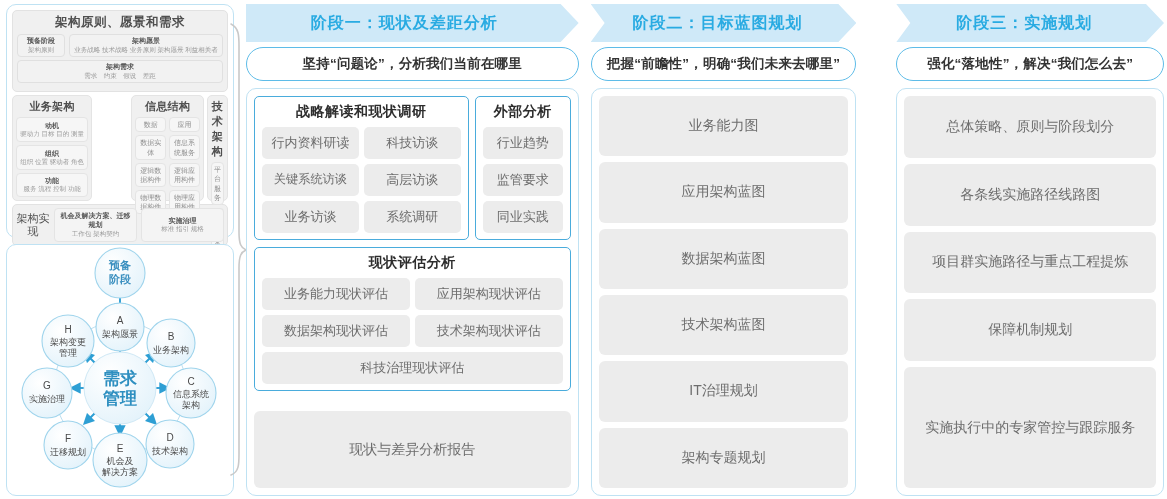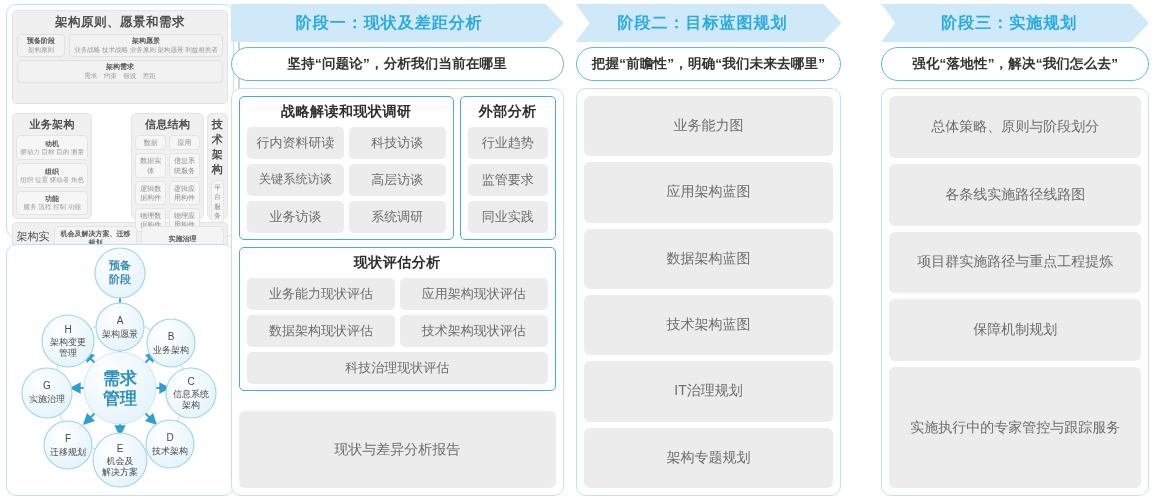--- a/index.html
+++ b/index.html
@@ -19,21 +19,21 @@
     border:1px solid #bfe2f3; border-radius:10px; background:#fff;
   }
   .panel-framework{ top:0; height:234px; padding:5px; }
   .panel-adm{ top:240px; height:252px; }
 
   
   .fw-block{
     background:#f0f0f0; border:1px solid #e2e2e2; border-radius:5px;
   }
 
-  .fw-top{ padding:3px 4px 20px; margin-bottom:9px; }
+  .fw-top{ padding:3px 4px 8px; margin-bottom:3px; }
   .fw-top-title{ font-size:12.5px; font-weight:bold; color:#4f4f4f; text-align:center; letter-spacing:.5px; margin-bottom:3px;}
   .fw-row{ display:flex; gap:4px; }
   .fw-cell{
     background:#f2f2f2; border:1px solid #e0e0e0; border-radius:4px;
     padding:2px 3px; text-align:center;
   }
   .fw-cell .t{ font-size:7px; font-weight:bold; color:#5a5a5a; line-height:1.25; }
   .fw-cell .s{ font-size:6.5px; color:#9a9a9a; line-height:1.3; white-space:nowrap;}
 
   .fw-mid{ display:flex; gap:3px; margin-bottom:3px;}
@@ -62,21 +62,21 @@
 
   
   .adm{ position:relative; width:100%; height:100%; }
   .adm svg{ position:absolute; left:0; top:0; }
 
   
   .brace{ position:absolute; left:228px; top:22px; }
 
   
   .phases{
-    position:absolute; left:231px; top:4px; width:918px; height:492px;
+    position:absolute; left:246px; top:4px; width:918px; height:492px;
     display:flex; gap:12px;
   }
   .phase{ position:relative; display:flex; flex-direction:column; }
   .phase-1{ width:348px; }
   .phase-2{ width:278px; }
   .phase-3{ width:280px;margin-left:28px; }
 
   .phase-head{
     height:38px; background:#cfe9f8; color:#29abe2;
     font-size:16px; font-weight:bold; letter-spacing:1px;

